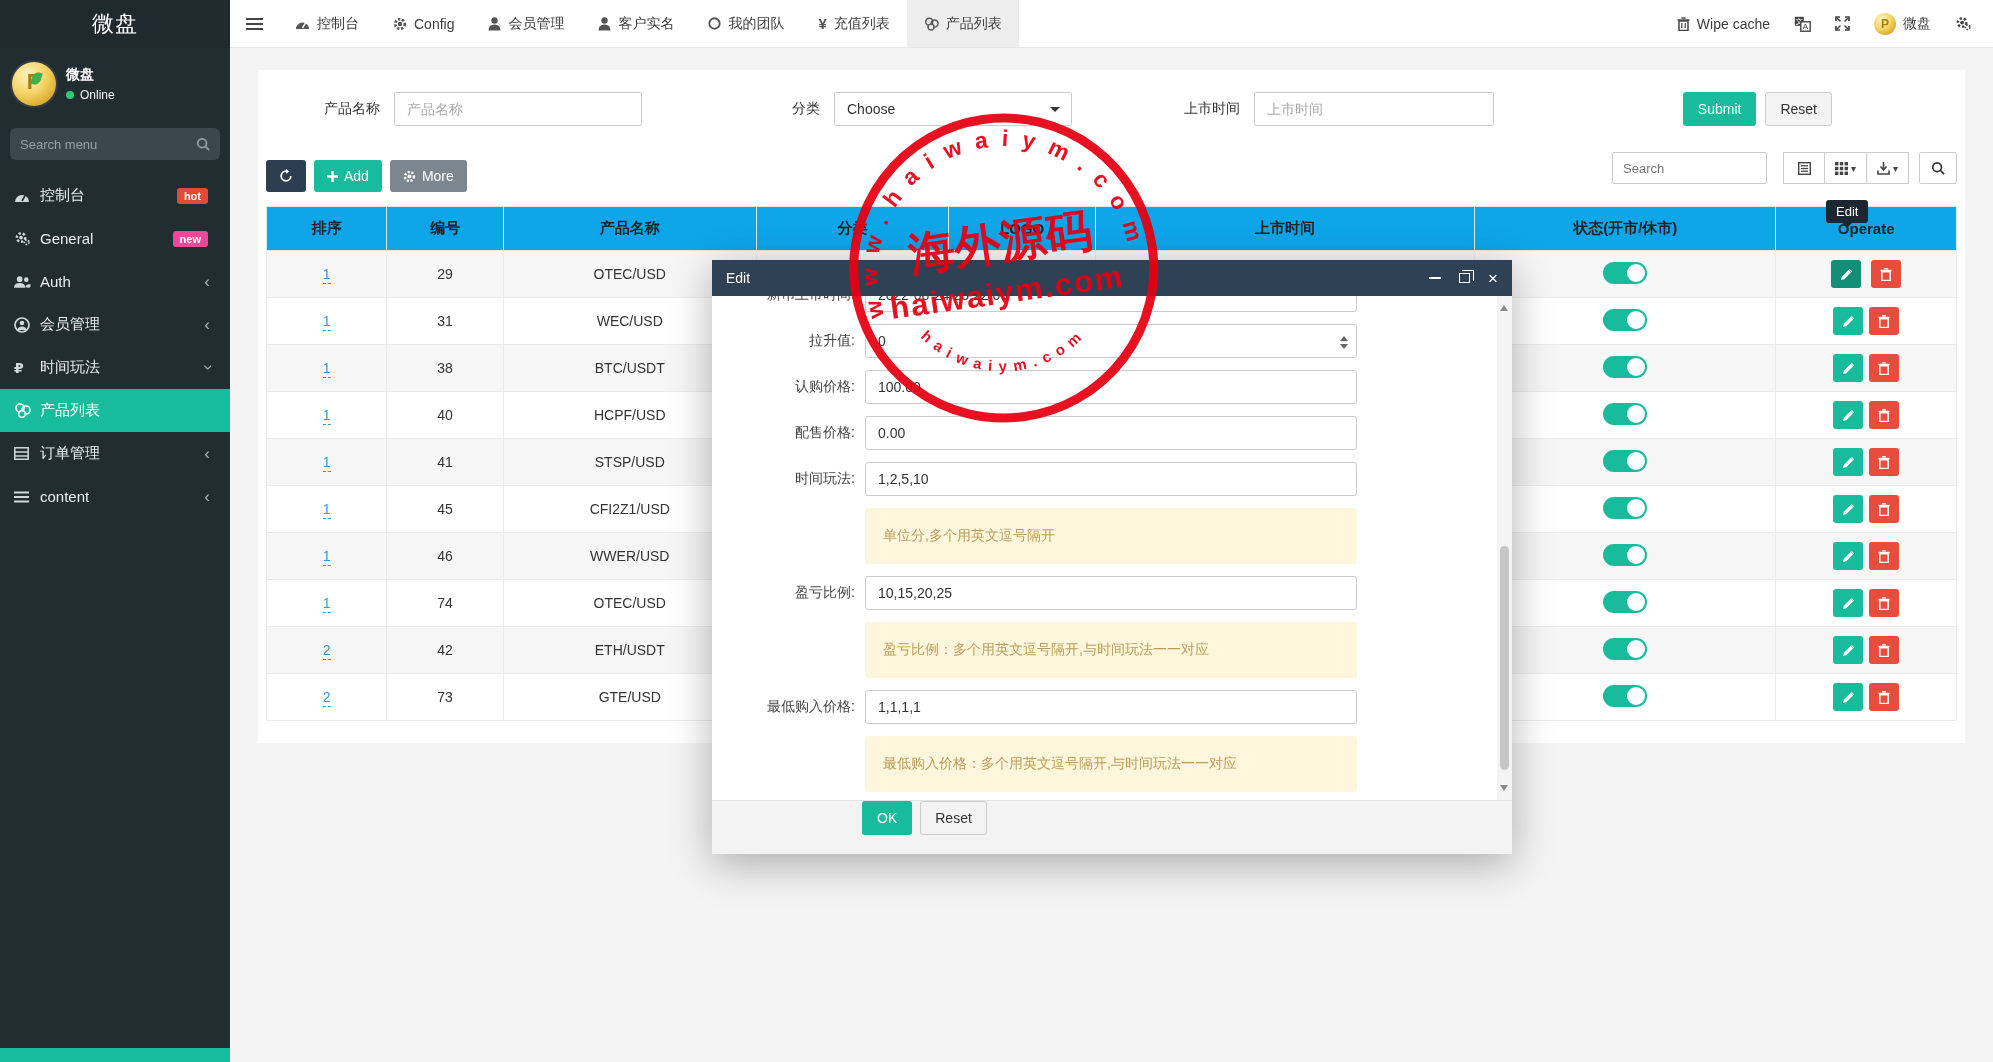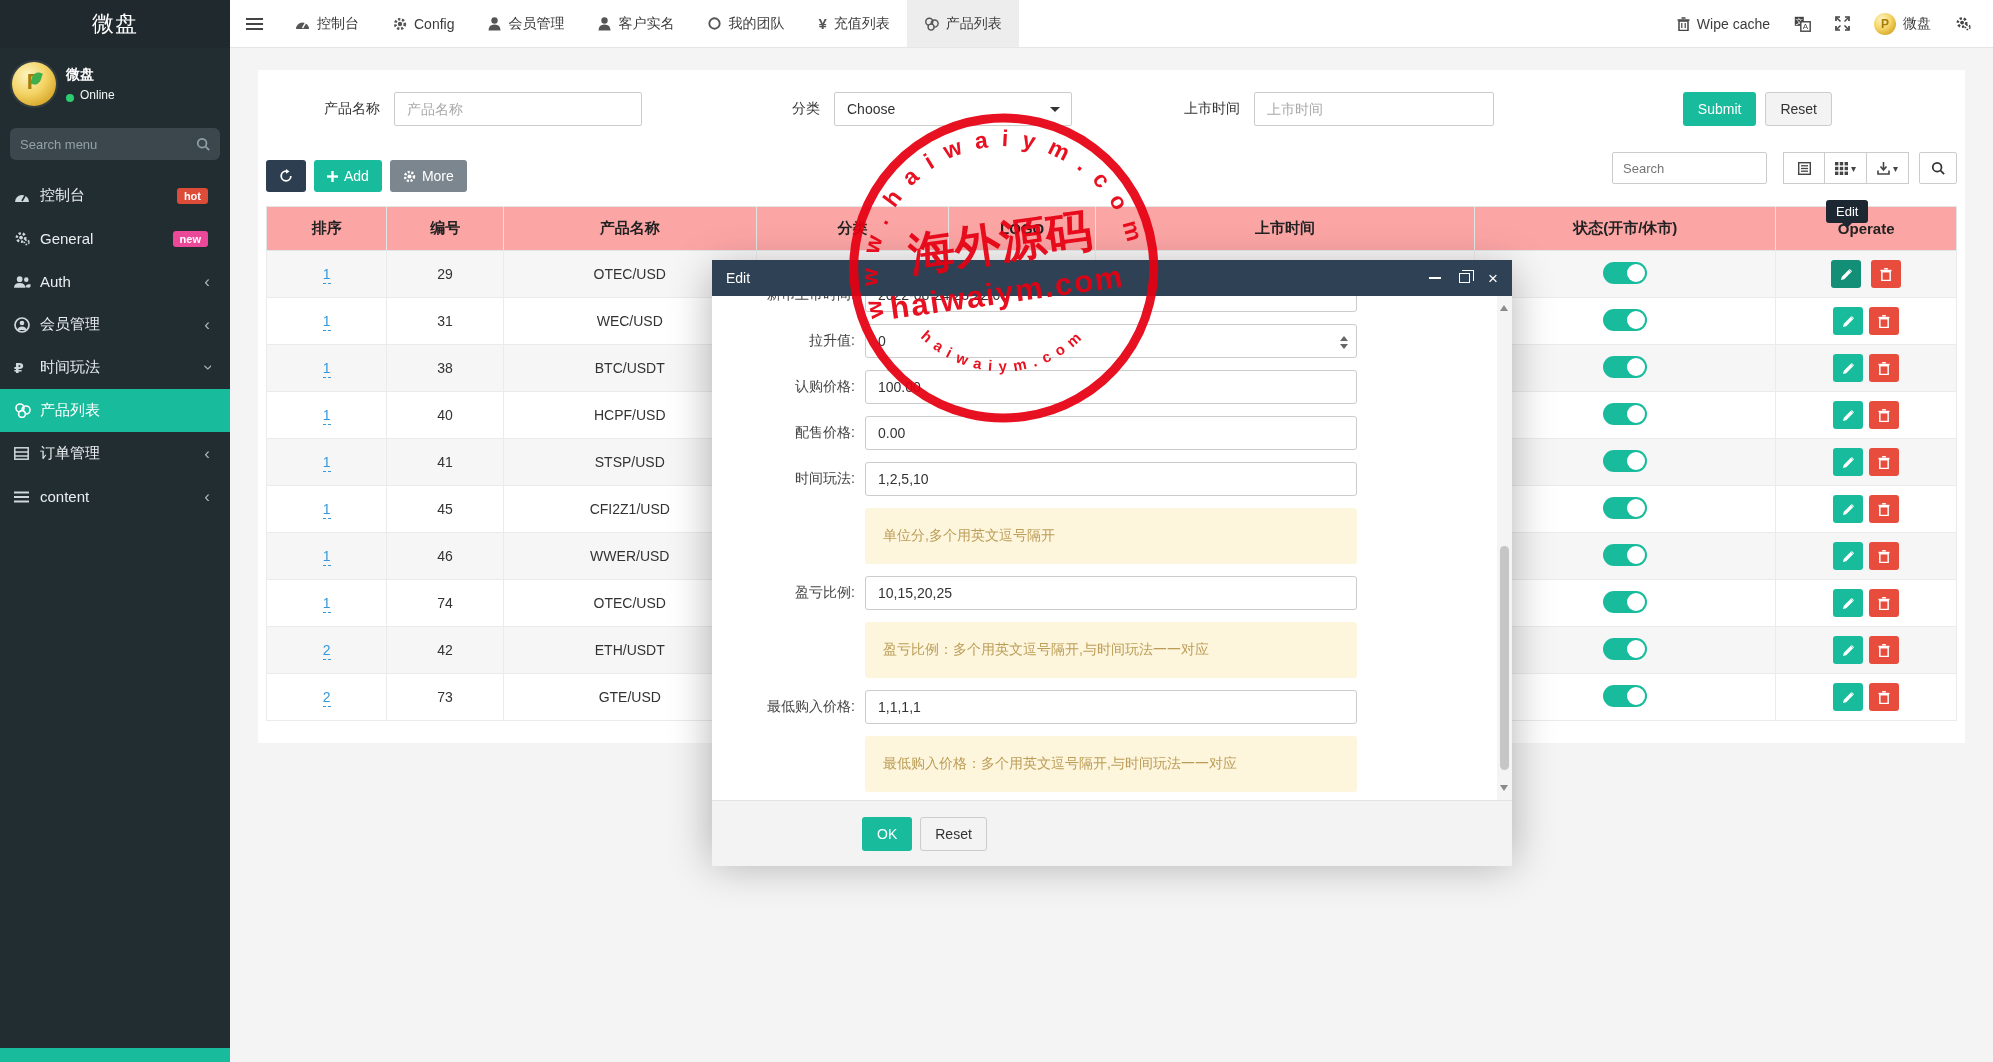--- a/index.html
+++ b/index.html
@@ -8,21 +8,21 @@
 
   
   .sidebar { position:absolute; left:0; top:0; width:230px; height:1062px; background:#222d32; z-index:10; }
   .brand { height:48px; display:flex; align-items:center; justify-content:center; color:#fff; font-size:22px; letter-spacing:1px; background:#20292e; }
   .user-panel { display:flex; align-items:center; padding:14px 12px; }
   .avatar { width:44px; height:44px; border-radius:50%; background:radial-gradient(circle at 35% 30%, #fdf3c0, #f4d465 45%, #c9920f 95%); position:relative; flex:0 0 44px; box-shadow:0 0 0 2px rgba(255,255,255,.08); }
   .avatar .p { position:absolute; left:0; right:0; top:7px; text-align:center; color:#a97b08; font-size:22px; font-weight:bold; }
   .avatar .leaf { position:absolute; left:20px; top:10px; width:9px; height:13px; background:#3faf4e; border-radius:60% 0 60% 0; transform:rotate(18deg); }
   .user-meta { margin-left:10px; color:#fff; }
   .user-name { font-size:14px; font-weight:bold; }
-  .user-status { font-size:12px; margin-top:4px; display:flex; align-items:flex-end; color:#f3f6f7; }
+  .user-status { font-size:12px; margin-top:4px; display:flex; align-items:center; color:#f3f6f7; }
   .dot { width:8px; height:8px; border-radius:50%; background:#2ecc71; margin-right:6px; }
   .side-search { margin:8px 10px 14px; height:32px; background:#3b474d; border-radius:6px; display:flex; align-items:center; padding:0 10px; }
   .side-search input { flex:1; background:transparent; border:none; outline:none; color:#ccc; font-size:13px; font-family:inherit; }
   .side-search input::placeholder { color:#93a1a8; }
   .menu { list-style:none; }
   .menu li { height:43px; display:flex; align-items:center; padding:0 14px; color:#e9eef0; font-size:15px; cursor:pointer; }
   .menu li .mi { width:26px; flex:0 0 26px; display:flex; align-items:center; color:#cfd8db; font-size:14px; }
   .menu li.active { background:#18bc9c; color:#fff; }
   .badge { margin-left:auto; margin-right:8px; font-size:11px; padding:2px 7px; border-radius:3px; color:#fff; font-weight:bold; }
   .badge.hot { background:#dd4b39; }
@@ -73,21 +73,21 @@
   .tb-right { margin-left:auto; display:flex; align-items:center; }
   .tb-search { width:155px; height:32px; border:1px solid #ccc; border-radius:2px; padding:0 10px; font-size:13px; font-family:inherit; outline:none; }
   .tb-group { display:flex; margin-left:16px; }
   .tb-group .gbtn { width:42px; height:32px; background:#fff; border:1px solid #ccc; display:flex; align-items:center; justify-content:center; gap:3px; color:#444; font-size:12px; cursor:pointer; }
   .tb-group .gbtn + .gbtn { border-left:none; }
   .gbtn .caret { font-size:10px; color:#444; }
   .tb-find { width:38px; height:32px; margin-left:10px; background:#fff; border:1px solid #ccc; border-radius:2px; display:flex; align-items:center; justify-content:center; cursor:pointer; }
 
   
   table.grid { width:100%; border-collapse:collapse; margin-top:14px; table-layout:fixed; }
-  .grid th { border:1px solid #e3e6e8; padding:12px 6px; font-size:15px; color:#222; text-align:center; font-weight:bold; background:#fca5a5; }
+  .grid th { border:1px solid #e3e6e8; padding:12px 6px; font-size:15px; color:#222; text-align:center; font-weight:bold; background:#0ea5e9; }
   .grid td { border:1px solid #e9ebec; height:47px; text-align:center; font-size:14px; color:#333; }
   .grid tbody tr:nth-child(odd) td { background:#f6f6f6; }
   a.sort-link { color:#3598db; text-decoration:none; border-bottom:1px dashed #3598db; padding-bottom:1px; }
   .toggle { display:inline-block; width:44px; height:22px; background:#18bc9c; border-radius:12px; position:relative; cursor:pointer; }
   .toggle:after { content:""; position:absolute; right:2px; top:2px; width:18px; height:18px; border-radius:50%; background:#fff; }
   .act { display:inline-flex; width:30px; height:28px; border-radius:3px; align-items:center; justify-content:center; margin:0 3px; cursor:pointer; vertical-align:middle; }
   .act.edit { background:#18bc9c; }
   .act.edit.hovered { background:#128f76; }
   .act.del { background:#e74c3c; }
   .hexlogo { display:inline-flex; }
@@ -116,21 +116,21 @@
   .spin { position:absolute; right:9px; top:8px; display:flex; flex-direction:column; gap:3px; }
   .spin i { display:block; border:4px solid transparent; }
   .spin .up { border-bottom:5px solid #666; }
   .spin .dn { border-top:5px solid #666; }
   .mnote { margin:0 0 12px 153px; width:492px; min-height:56px; background:#fdf5dc; border-radius:3px; display:flex; align-items:center; padding:8px 18px; font-size:14px; color:#bb9d57; }
   .mscroll { position:absolute; right:0; top:0; width:15px; height:504px; background:#f4f4f4; }
   .mscroll .arr { position:absolute; left:3px; border:4.5px solid transparent; }
   .mscroll .arr.up { top:5px; border-bottom:6px solid #8a8a8a; }
   .mscroll .arr.dn { bottom:5px; border-top:6px solid #8a8a8a; }
   .mthumb { position:absolute; left:3px; top:250px; width:9px; height:224px; background:#c6c6c6; border-radius:5px; }
-  .modal-foot { height:66px; background:#f3f3f3; border-top:1px solid #e3e3e3; display:flex; align-items:center; padding-left:150px; gap:8px; }
+  .modal-foot { height:54px; background:#f3f3f3; border-top:1px solid #e3e3e3; display:flex; padding-left:150px; gap:8px; }
 
   
   .watermark { position:absolute; left:836px; top:100px; z-index:70; pointer-events:none; transform:rotate(-8deg); opacity:.93; }
   .yen { font-size:15px; font-weight:bold; }
   .rub { font-size:16px; font-weight:bold; color:#cfd8db; }
 </style>
 </head>
 <body>
 
 <div id="app">

